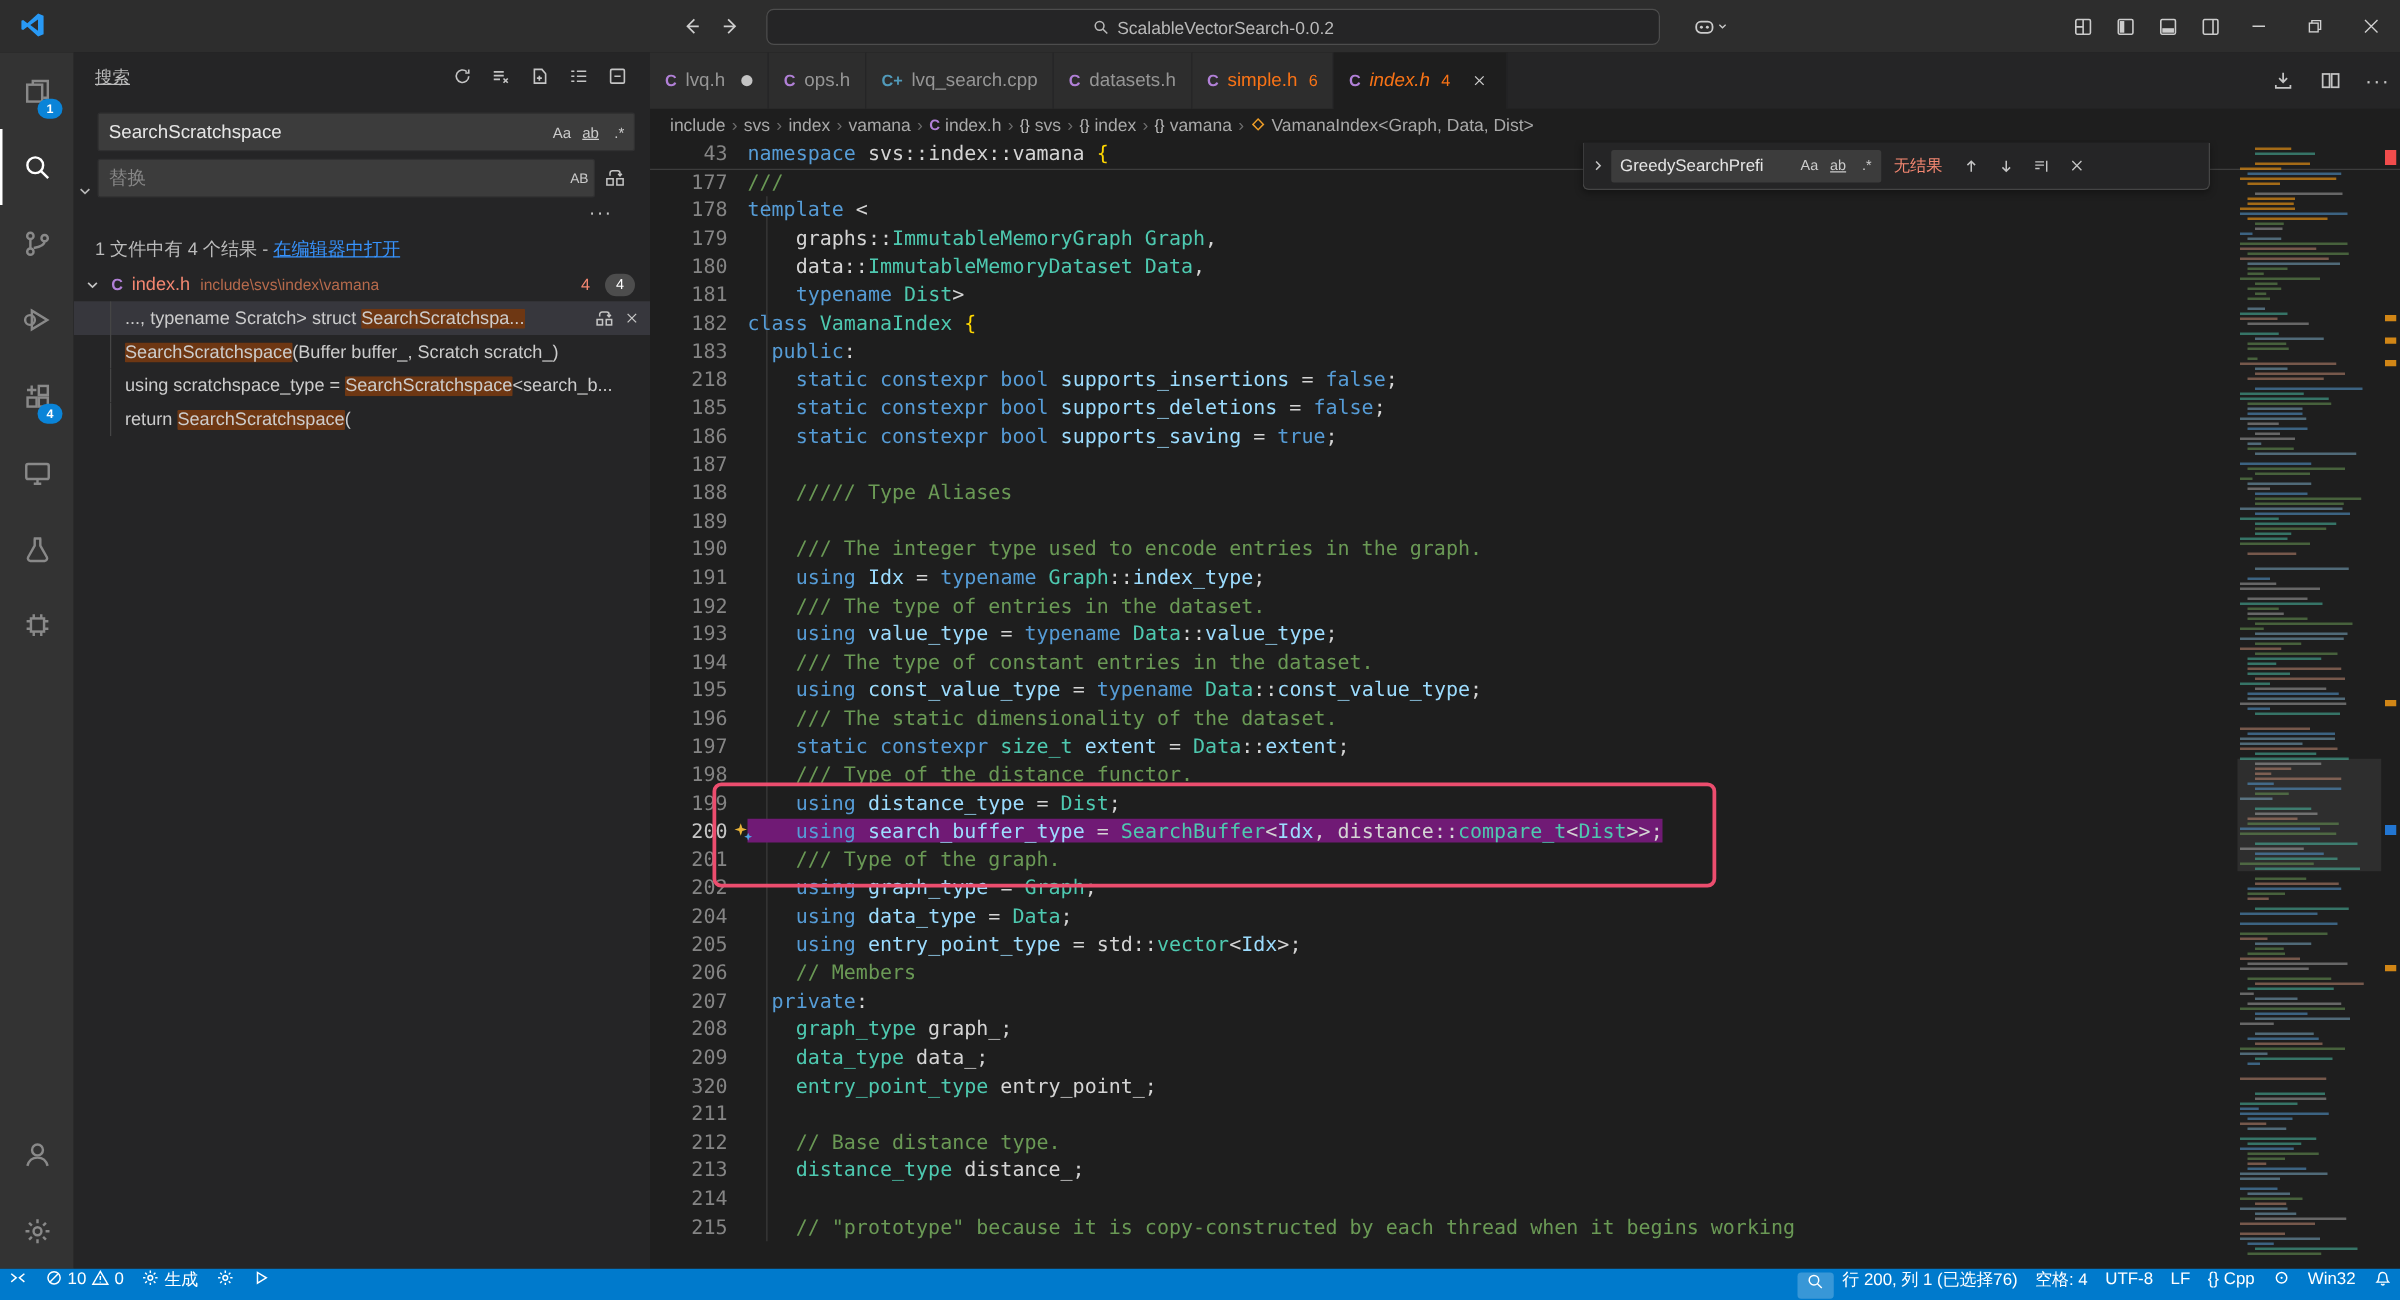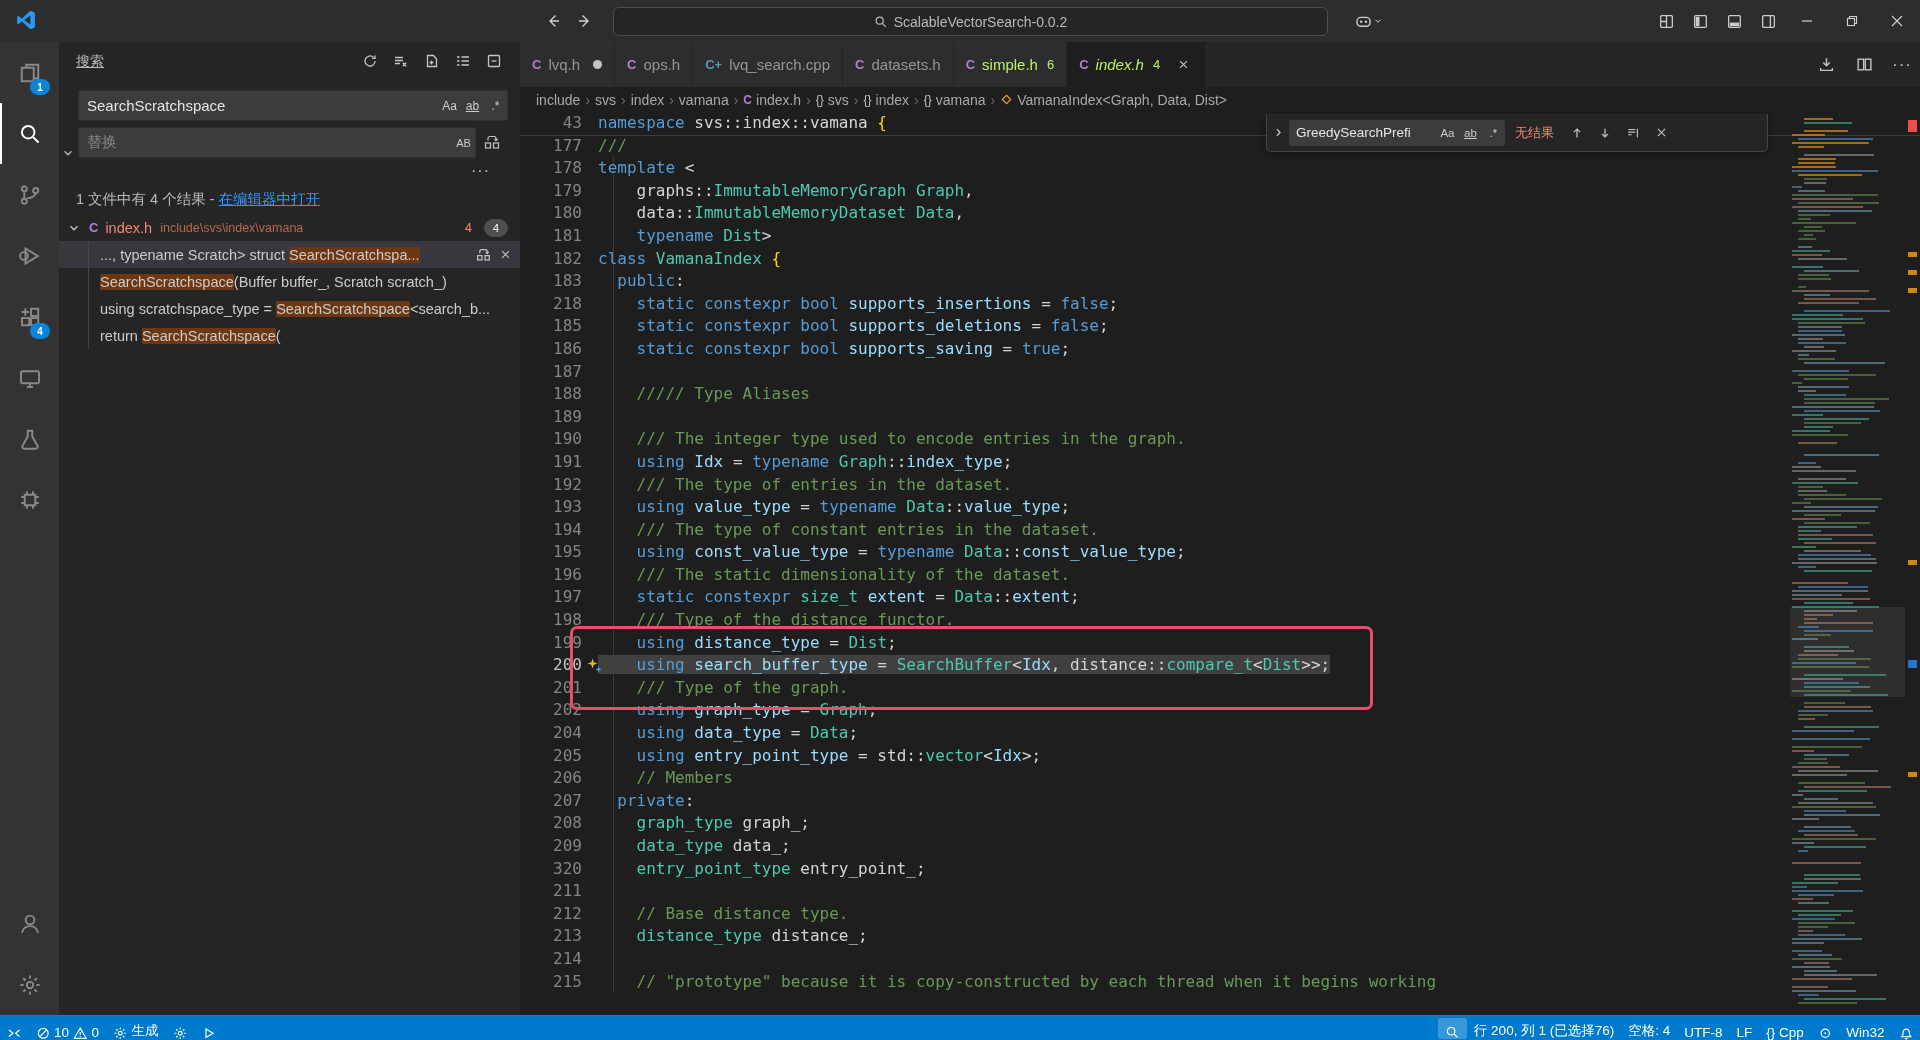--- a/index.html
+++ b/index.html
@@ -50,38 +50,38 @@
   .match-row.selected{background:#37373d;}
   .hl{background:#6e3713;border-radius:1px;}
   .guide{position:absolute;left:29px;top:0;bottom:0;width:1px;background:#454545;}
   .row-actions{position:absolute;right:8px;top:0;height:27px;display:flex;align-items:center;gap:8px;color:#c5c5c5;}
   
   #tabbar{position:absolute;left:520px;top:42px;width:1400px;height:45px;background:#252526;display:flex;}
   .tab{height:45px;display:flex;align-items:center;padding:0 12px;background:#2d2d2d;border-right:1px solid #252526;
     font-size:15px;color:#969696;gap:7px;}
   .tab.active{background:#1e1e1e;color:#ffffff;}
   .tab .ticon{font-weight:bold;font-size:13px;}
-  .tab .err{color:#bef264;}
+  .tab .err{color:#f97316;}
   .tab.preview .tlabel{font-style:italic;}
   .tab .dot{width:9px;height:9px;border-radius:50%;background:#c4c4c4;margin-left:6px;}
   .tab .badge-num{font-size:13px;margin-left:2px;}
   .tab .close{margin-left:6px;color:#cccccc;font-size:14px;width:20px;height:20px;display:flex;align-items:center;justify-content:center;border-radius:4px;}
   #editor-actions{position:absolute;right:4px;top:42px;height:45px;display:flex;align-items:center;gap:10px;color:#c5c5c5;z-index:5;}
   #breadcrumb{position:absolute;left:536px;top:87px;width:1240px;height:25px;display:flex;align-items:center;
     font-size:14px;color:#a9a9a9;gap:3px;white-space:nowrap;}
   #breadcrumb .bc-sep{color:#6e6e6e;font-size:14px;padding:0 2px;}
   #breadcrumb .bc-c{color:#b180d7;font-weight:bold;font-size:12px;margin-right:4px;}
   #breadcrumb .bc-ns{color:#c5c5c5;font-size:12px;margin-right:4px;}
   #breadcrumb .bc-cls{margin-right:4px;color:#ee9d28;}
   
   #code{position:absolute;left:520px;top:112px;width:1400px;height:903px;background:#1e1e1e;overflow:hidden;}
   .line,#sticky{height:22.6px;line-height:22.6px;white-space:pre;font-family:"DejaVu Sans Mono",monospace;font-size:16px;color:#d4d4d4;}
   .ln{display:inline-block;width:62px;text-align:right;color:#858585;margin-right:16px;font-family:"DejaVu Sans Mono",monospace;}
   .line.cur .ln{color:#c6c6c6;}
-  .line.cur .code-sel{background:#404040;}
+  .line.cur .code-sel{background:#701a75;}
   #sticky{position:absolute;left:0;top:0;width:1400px;background:#1e1e1e;border-bottom:1px solid #3d3d3d;z-index:3;}
   #lines{position:absolute;left:0;top:22.6px;width:1400px;}
   .tok-kw{color:#569cd6}.tok-typ{color:#4ec9b0}.tok-var{color:#9cdcfe}.tok-txt{color:#d4d4d4}
   .tok-cmt{color:#6a9955}.tok-br{color:#ffd700}
   #indent-guide{position:absolute;left:93px;top:45px;width:1px;height:836px;background:#3b3b3b;}
   #sparkle{position:absolute;left:66px;top:545px;z-index:2;}
   #annotation-box{position:absolute;left:50px;top:514px;width:797px;height:78px;border:3.5px solid #ec4d6e;border-radius:7px;z-index:6;pointer-events:none;}
   
   #minimap{position:absolute;left:1270px;top:0;width:115px;height:903px;z-index:4;}
   #minimap-slider{position:absolute;left:0;top:495px;width:115px;height:90px;background:rgba(121,121,121,0.18);}
@@ -92,21 +92,21 @@
   #fw-chev{width:22px;display:flex;justify-content:center;color:#c5c5c5;}
   #fw-input{width:216px;height:26px;background:#3c3c3c;border-radius:2px;display:flex;align-items:center;color:#e6e6e6;font-size:13.5px;overflow:hidden;}
   #fw-input .val{padding-left:7px;white-space:nowrap;}
   #fw-result{color:#f48771;font-size:13px;margin-left:10px;white-space:nowrap;}
   #fw-actions{display:flex;align-items:center;gap:6px;margin-left:12px;color:#c5c5c5;}
   .fw-btn{width:22px;height:22px;display:flex;align-items:center;justify-content:center;border-radius:4px;}
   
   #statusbar{position:absolute;left:0;top:1015px;width:1920px;height:25px;background:#007acc;color:#ffffff;
     display:flex;justify-content:space-between;font-size:13.5px;}
   .sb-group{display:flex;align-items:center;height:25px;}
-  .status-item{display:flex;align-items:flex-end;gap:4px;padding:0 7px;height:25px;white-space:nowrap;}
+  .status-item{display:flex;align-items:flex-start;gap:4px;padding:0 7px;height:25px;white-space:nowrap;}
   .status-item.hl-item{background:rgba(255,255,255,0.22);border-radius:3px;height:21px;margin-top:2px;}
 </style>
 </head>
 <body>
 
 <div id="titlebar">
   <span id="logo">
     <svg width="20" height="20" viewBox="0 0 16 16">
         <path fill="#2899f5" d="M11.6 0.6 4.7 6.9 2 4.8 0.9 5.3v5.4L2 11.2l2.7-2.1 6.9 6.3 3.5-1.5V2.1zM11.5 4.4v7.2L6.6 8z"></path>
       </svg>

